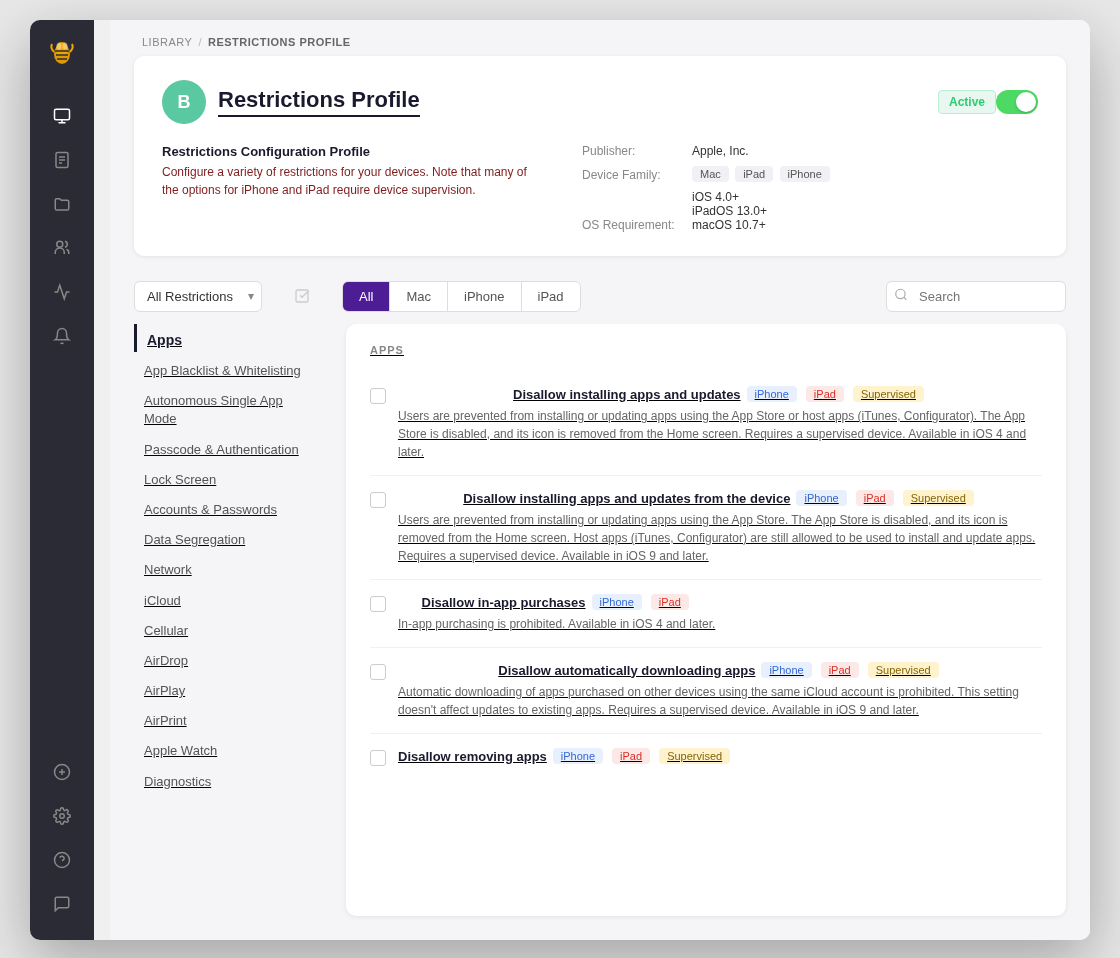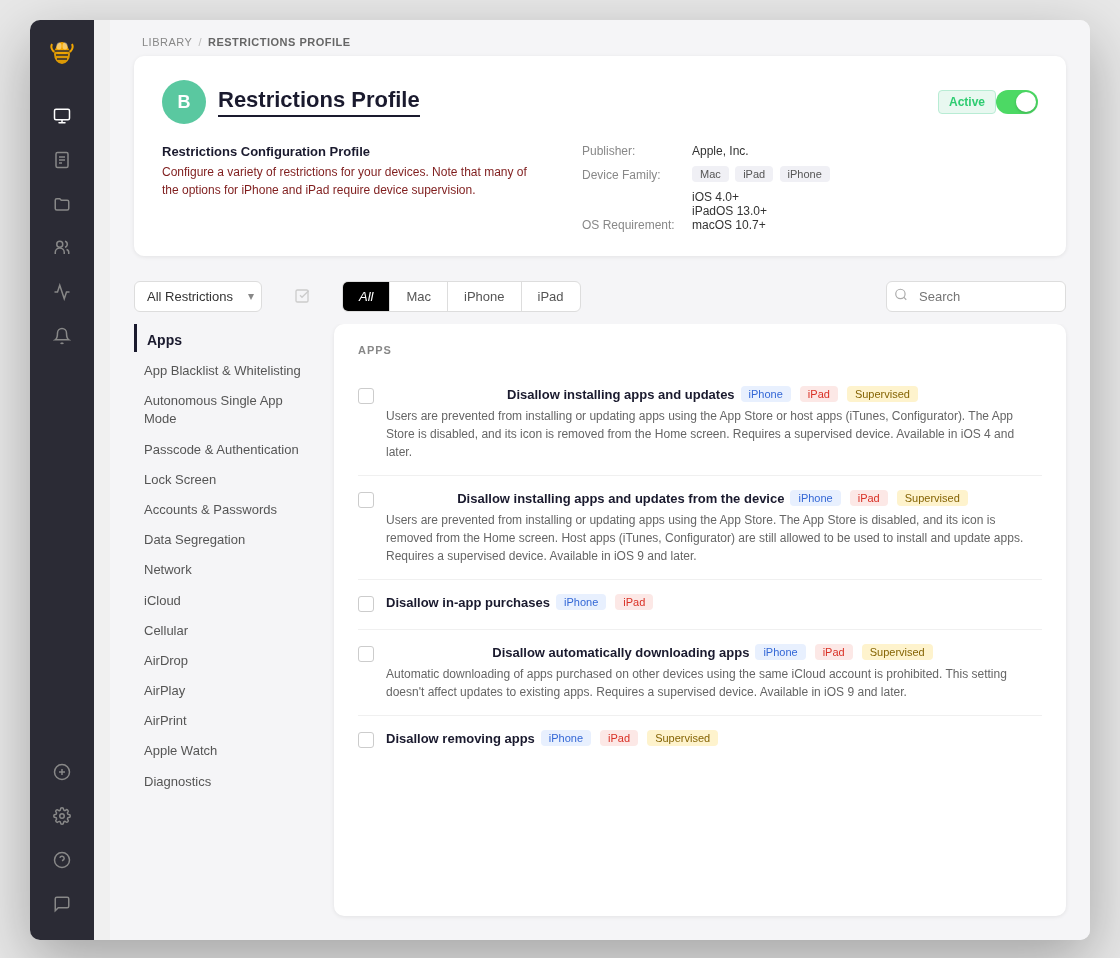--- a/index.html
+++ b/index.html
@@ -230,23 +230,22 @@
       padding: 7px 16px;
       font-size: 13px;
       border: none;
       background: transparent;
       cursor: pointer;
       color: #555;
       border-right: 1px solid #ddd;
     }
     .tab-btn:last-child { border-right: none; }
     .tab-btn.active {
-      background: #000000;
+      background: #4c1d95;
       color: #fff;
-      font-style: italic;
     }
     .search-wrapper {
       margin-left: auto;
       position: relative;
     }
     .search-input {
       border: 1px solid #ddd;
       border-radius: 6px;
       padding: 7px 12px 7px 32px;
       font-size: 13px;
@@ -258,23 +257,24 @@
       position: absolute;
       left: 8px; top: 50%;
       transform: translateY(-50%);
       color: #aaa;
       font-size: 13px;
     }
     
     .content-area {
       display: flex;
       flex: 1;
-      gap: 0;
+      gap: 12px;
       padding: 0 24px 24px;
       overflow: hidden;
+      text-decoration: underline;
     }
     
     .left-nav {
       width: 200px;
       flex-shrink: 0;
       padding-right: 12px;
     }
     .nav-section-header {
       font-size: 14px;
       font-weight: 700;
@@ -570,20 +570,21 @@
         </div>
 
         <div class="restriction-item">
           <div class="restriction-checkbox"></div>
           <div class="restriction-content">
             <div class="restriction-title-row">
               <span class="restriction-title">Disallow in-app purchases</span>
               <span class="tag tag-iphone">iPhone</span>
               <span class="tag tag-ipad">iPad</span>
             </div>
+            <p class="restriction-desc">In-app purchasing is prohibited. Available in iOS 4 and later.</p>
           </div>
         </div>
 
         <div class="restriction-item">
           <div class="restriction-checkbox"></div>
           <div class="restriction-content">
             <div class="restriction-title-row">
               <span class="restriction-title">Disallow automatically downloading apps</span>
               <span class="tag tag-iphone">iPhone</span>
               <span class="tag tag-ipad">iPad</span>

